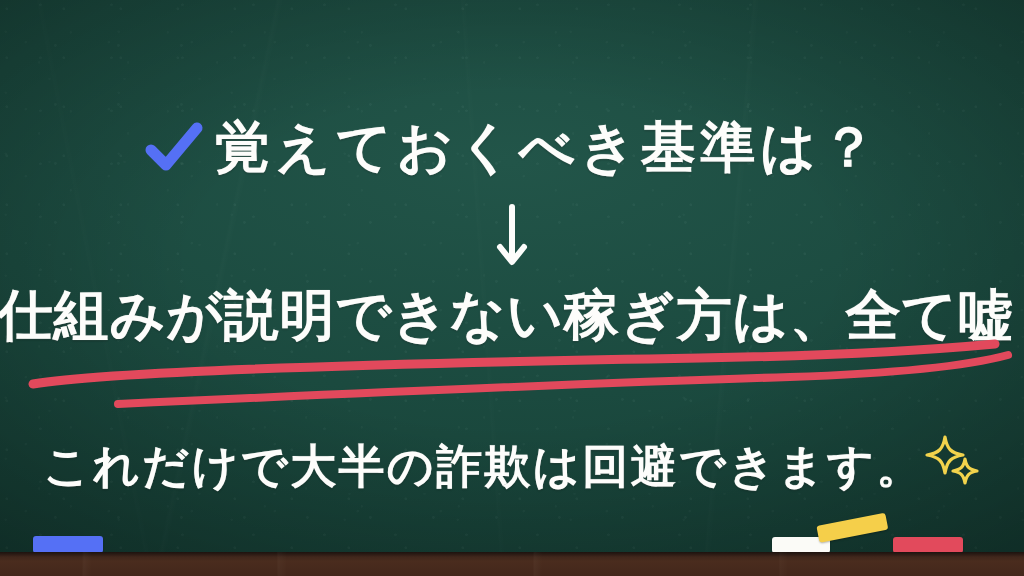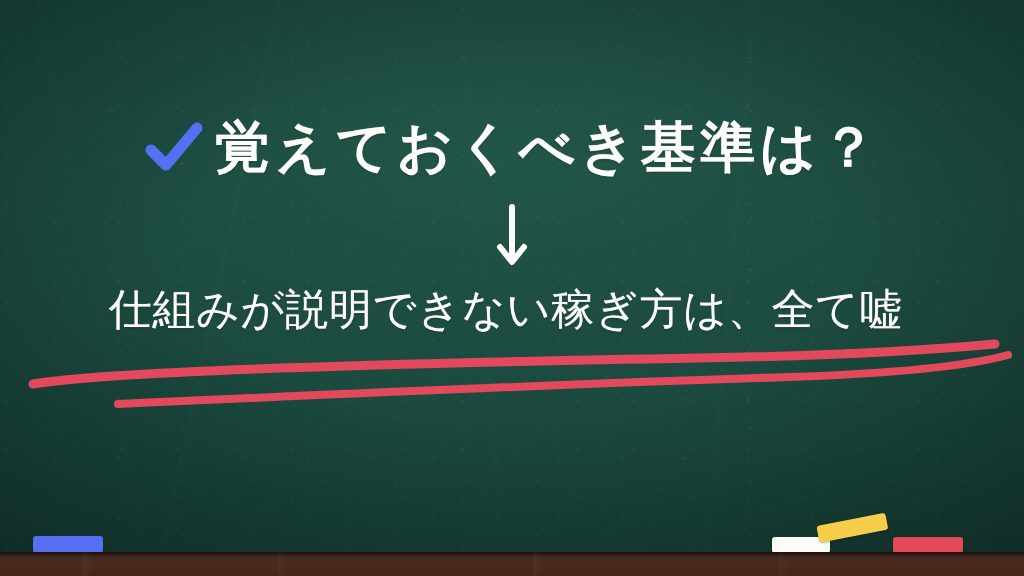--- a/index.html
+++ b/index.html
@@ -95,23 +95,23 @@
 
   .line-main-wrap {
     position: absolute;
     top: 243px;
     left: 0; right: 0;
     height: 120px;
   }
   .line-main {
     position: absolute;
     top: 0; left: 0; right: 12px;
-    font-size: 43px;
+    font-size: 55px;
     line-height: 1.08;
-    font-weight: 400;
+    font-weight: 700;
     letter-spacing: .015em;
   }
   .underlines {
     position: absolute;
     top: 54px;
     left: 0;
     width: 1024px;
     height: 70px;
     overflow: visible;
   }
@@ -195,20 +195,31 @@
     </div>
 
     <div class="line-main-wrap">
       <div class="line line-main">仕組みが説明できない稼ぎ方は、全て嘘</div>
       <svg class="underlines" viewBox="0 0 1024 70" width="1024" height="70" aria-hidden="true">
         <path d="M33 44 C120 29, 460 22, 700 18 C820 16, 930 10, 995 4" fill="none" stroke="#e2495c" stroke-width="9" stroke-linecap="round" stroke-linejoin="round"></path>
         <path d="M118 64 C250 58, 560 44, 790 37 C880 34, 960 28, 1008 15" fill="none" stroke="#e2495c" stroke-width="8" stroke-linecap="round" stroke-linejoin="round"></path>
       </svg>
     </div>
 
+    <div class="line line-closing">
+      <span>これだけで大半の詐欺は回避できます。</span>
+      <span class="sparkle-icon">
+        <svg viewBox="0 0 56 56" width="56" height="56" aria-hidden="true">
+          <g fill="none" stroke="#f2d34c" stroke-width="3.2" stroke-linejoin="round">
+            <path d="M20 2 C22 14, 26 18, 38 20 C26 22, 22 26, 20 38 C18 26, 14 22, 2 20 C14 18, 18 14, 20 2 Z"></path>
+            <path d="M40 24 C41.4 32, 44 34.6, 52 36 C44 37.4, 41.4 40, 40 48 C38.6 40, 36 37.4, 28 36 C36 34.6, 38.6 32, 40 24 Z"></path>
+          </g>
+        </svg>
+      </span>
+    </div>
 
   </div>
 
   <div class="chalk chalk-blue"></div>
   <div class="chalk chalk-white"></div>
   <div class="chalk chalk-yellow"></div>
   <div class="chalk chalk-red"></div>
 
   <div class="ledge"></div>
 </div>

